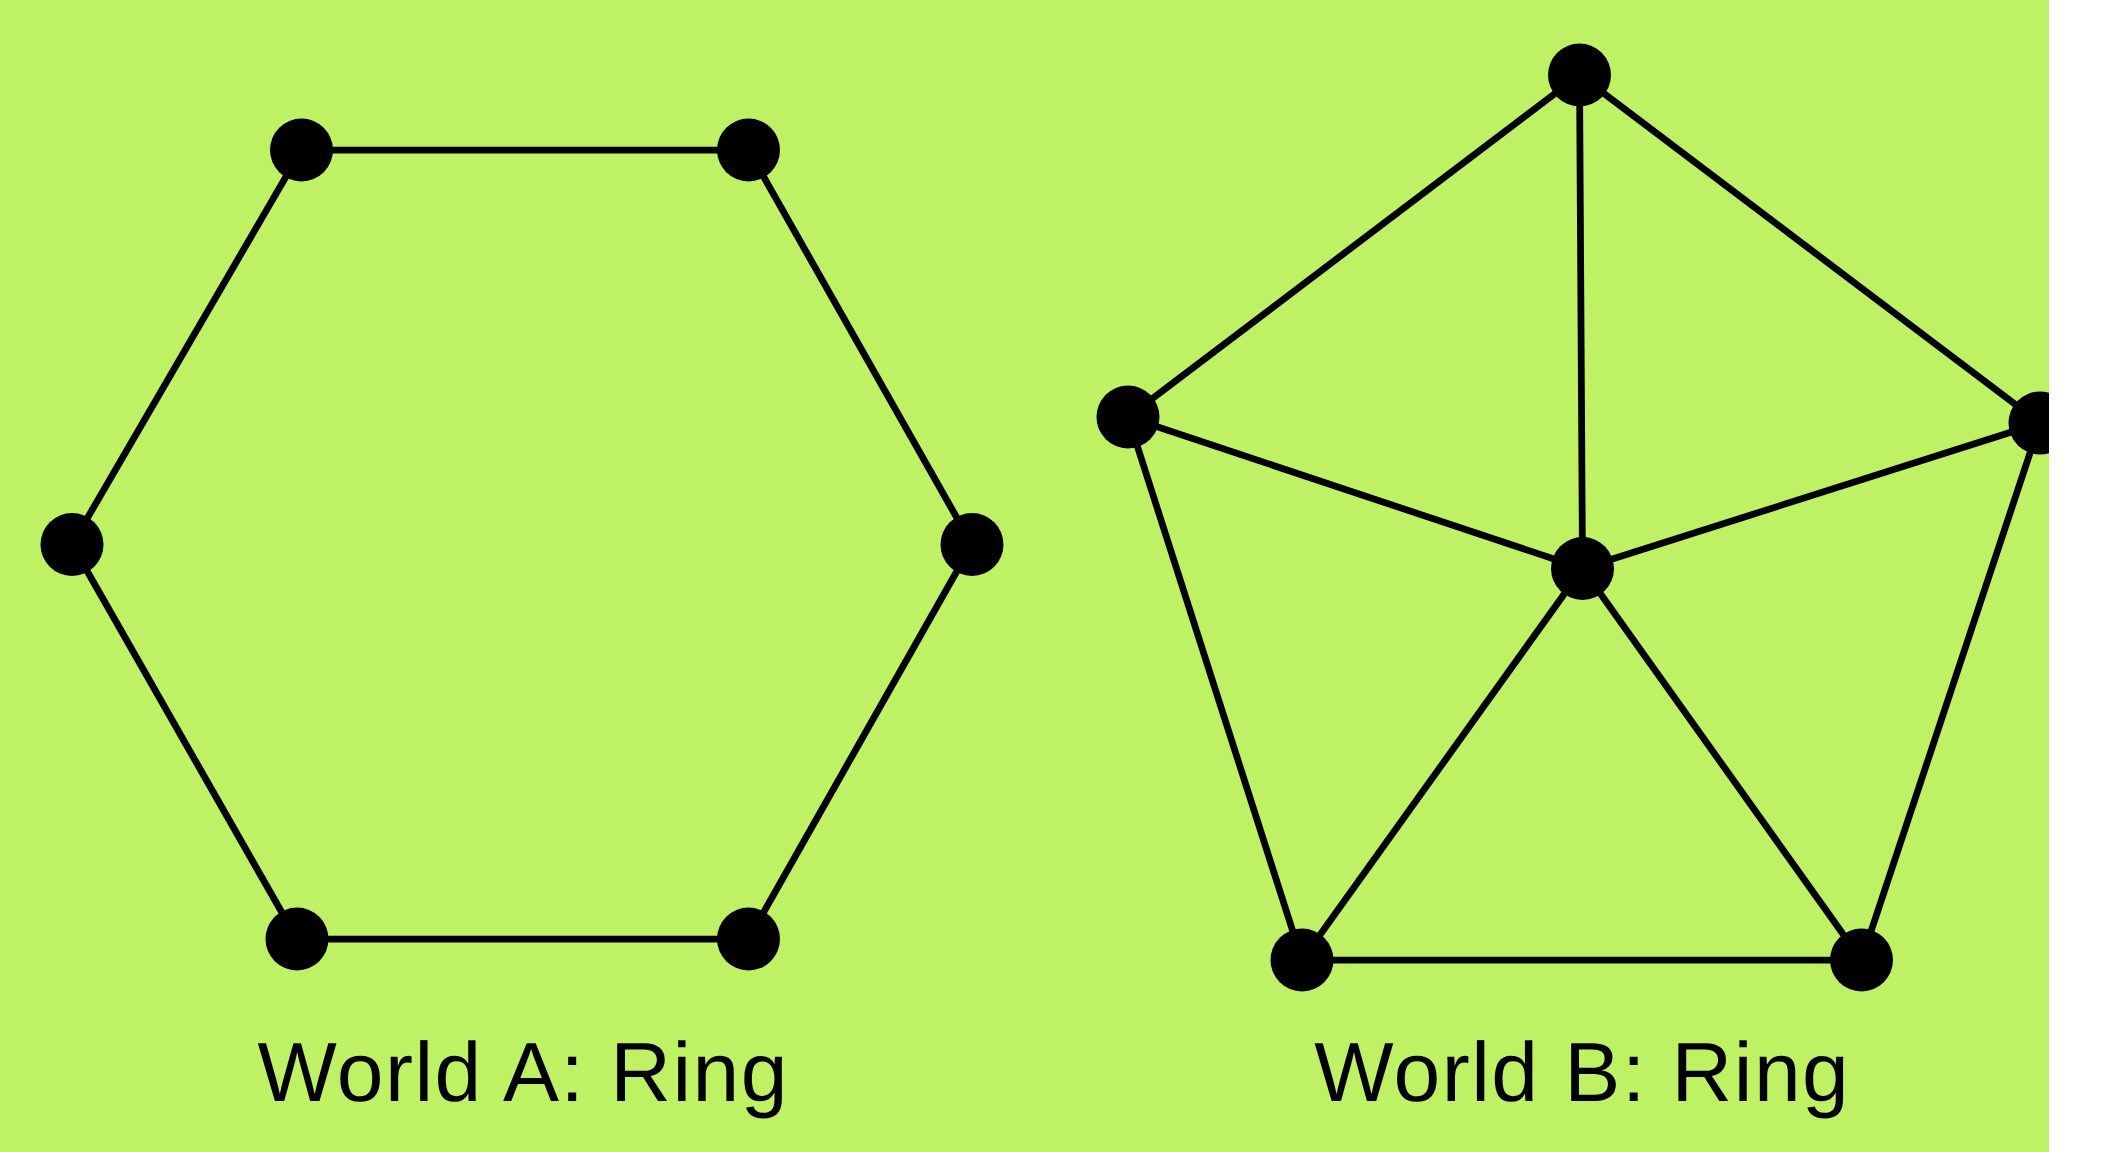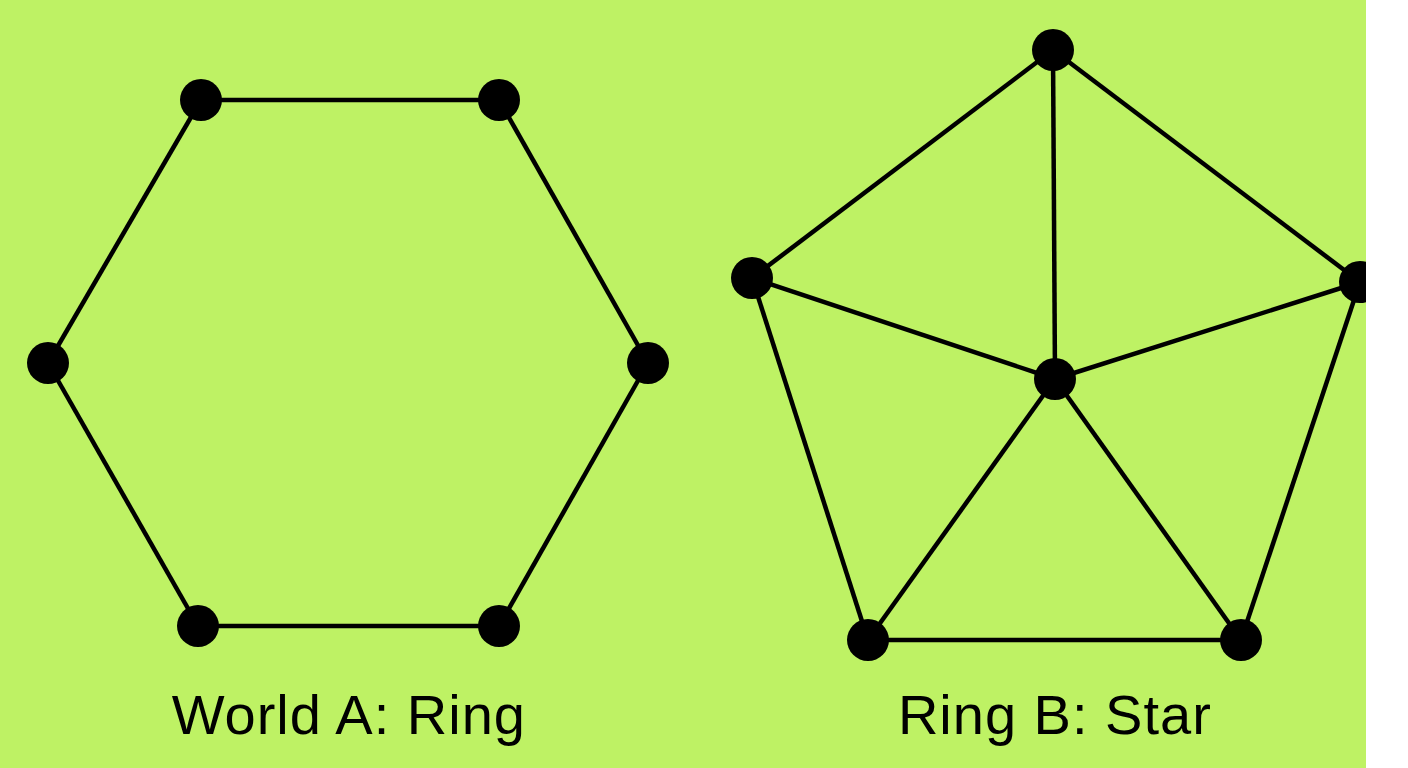--- a/index.html
+++ b/index.html
@@ -66,14 +66,14 @@
         <line x1="1055" y1="379" x2="1241" y2="640" stroke="#000000" stroke-width="4.5"></line>
         <circle cx="1053" cy="50" r="21" fill="#000000"></circle>
         <circle cx="752" cy="278" r="21" fill="#000000"></circle>
         <circle cx="1360" cy="282" r="21" fill="#000000"></circle>
         <circle cx="868" cy="640" r="21" fill="#000000"></circle>
         <circle cx="1241" cy="640" r="21" fill="#000000"></circle>
         <circle cx="1055" cy="379" r="21" fill="#000000"></circle>
       </g>
     </svg>
   <div class="caption" id="caption-0" style="left: 348.833px;">World A: Ring</div>
-  <div class="caption" id="caption-1" style="left: 1054.83px;">Ring B: Star</div>
+  <div class="caption" id="caption-1" style="left: 1054.83px;">World B: Ring</div>
 </div>
 
 </body></html>

